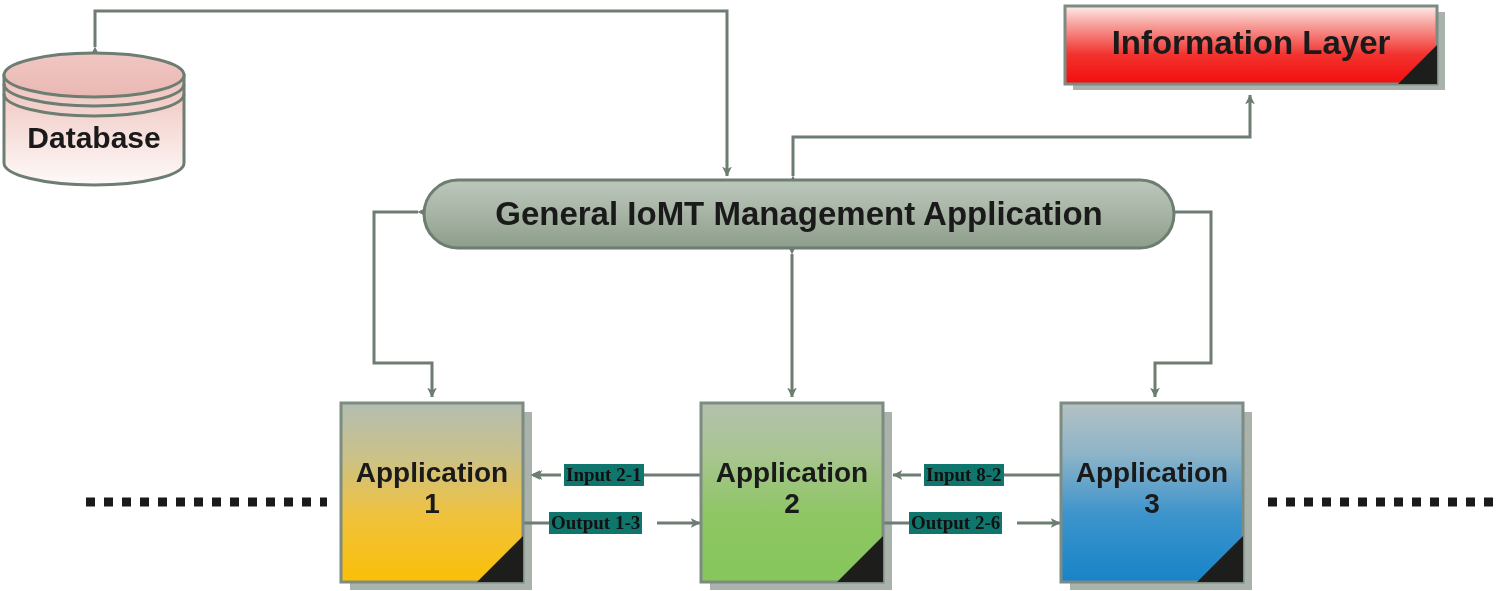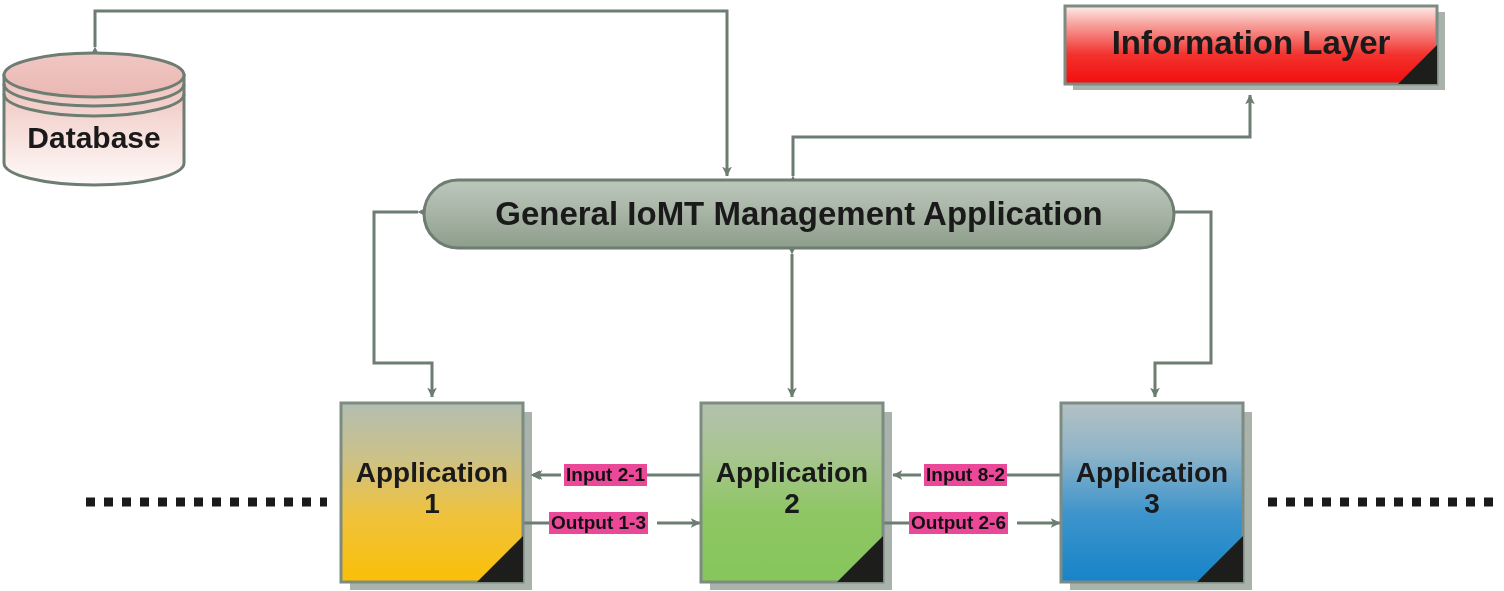--- a/index.html
+++ b/index.html
@@ -6,21 +6,21 @@
   body{width:1504px;height:591px;font-family:"Liberation Sans",sans-serif;overflow:hidden;}
   #stage{position:relative;width:1504px;height:591px;background:#fff;}
   svg.layer{position:absolute;left:0;top:0;width:1504px;height:591px;}
   .nodeLabel{
     position:absolute;display:flex;align-items:center;justify-content:center;
     font-weight:bold;color:#1a1a1a;text-align:center;line-height:1.12;
     pointer-events:none;white-space:pre-line;
   }
   .edgeLabel{
     position:absolute;font-weight:bold;color:#111;font-size:19px;
-    white-space:nowrap;background:#ec4899;padding:0 2px;
+    white-space:nowrap;background:#0f766e;padding:0 2px;font-family:Liberation Serif, serif;
   }
 </style>
 </head>
 <body>
 
 <div id="stage">
 
   <svg class="layer" viewBox="0 0 1504 591">
     <defs>
       <marker id="ah" markerWidth="11" markerHeight="11" refX="9.4" refY="5.5" orient="auto" markerUnits="userSpaceOnUse">

